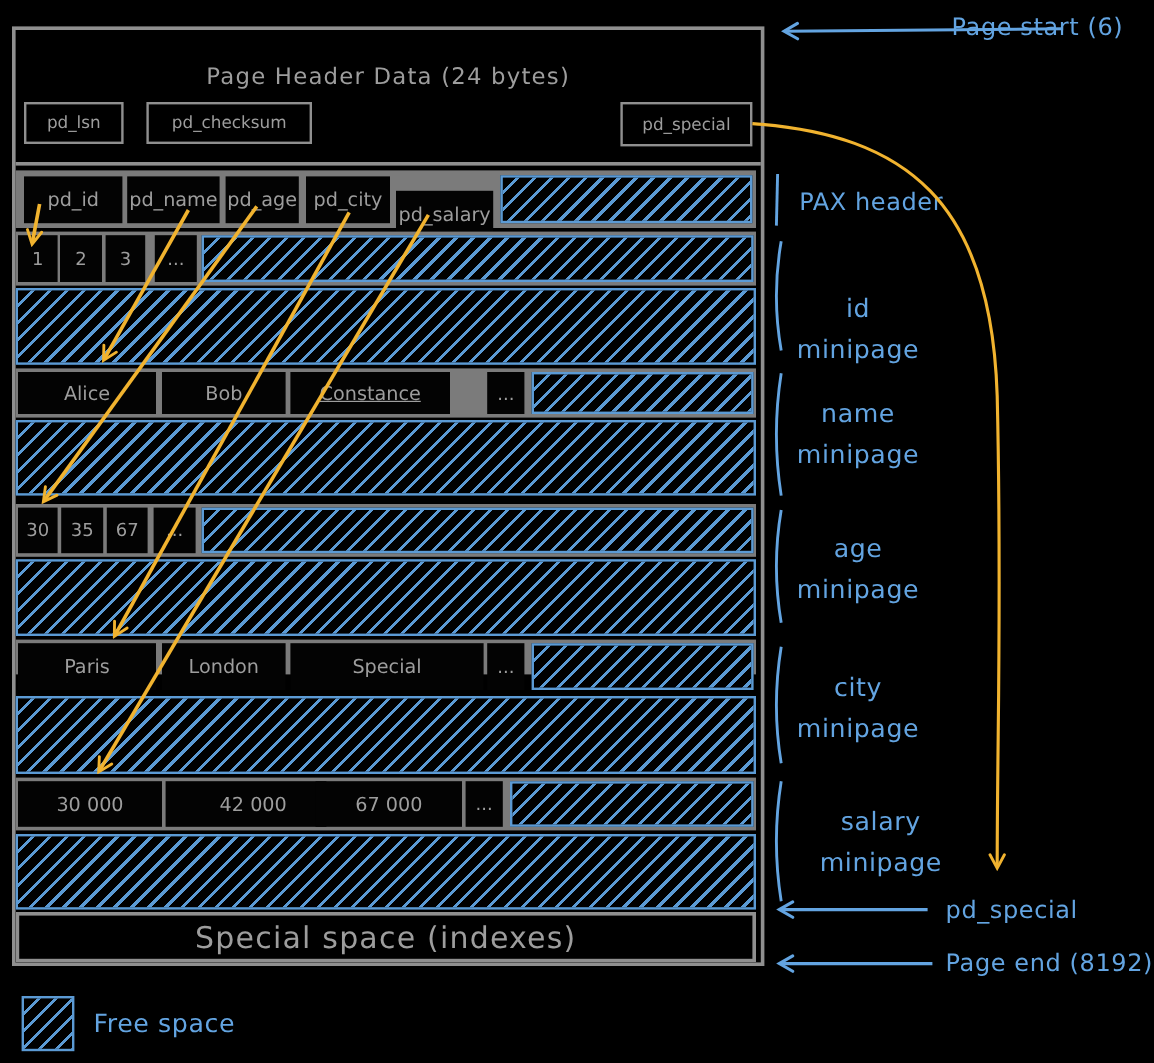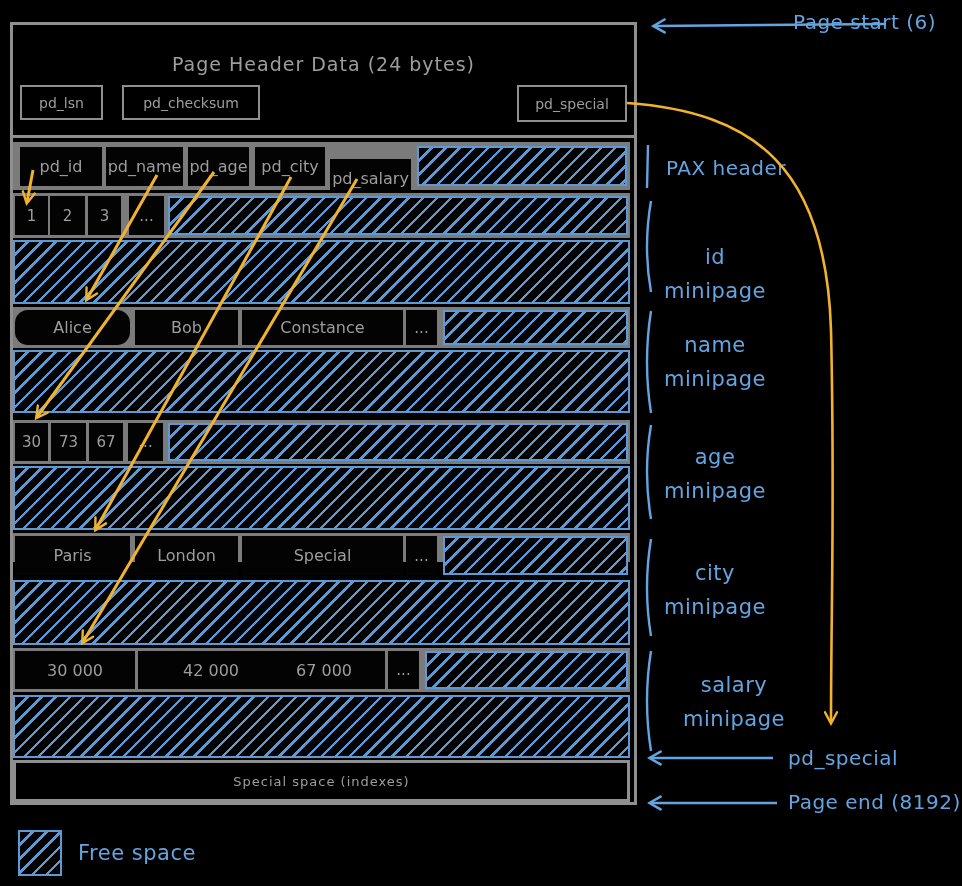--- a/index.html
+++ b/index.html
@@ -23,21 +23,21 @@
   .cell{position:absolute;background:#030303;display:flex;align-items:center;justify-content:center;
         font-size:16px;color:#9d9d9d;white-space:nowrap;}
   .cell.small{font-size:15px;}
   .hatch{background:
       repeating-linear-gradient(135deg, rgba(0,0,0,0) 0 7.5px, var(--hatch) 7.5px 10px),
       #000;
       border:2px solid var(--hatch);box-sizing:border-box;position:absolute;}
   .freebar{position:absolute;left:0;width:617px;}
   .special{position:absolute;left:0;top:735px;width:617px;height:42px;border:3px solid var(--gborder);
            box-sizing:border-box;display:flex;align-items:center;justify-content:center;
-           font-size:13px;letter-spacing:1px;color:#9d9d9d;background:var(--bg);}
+           font-size:25px;letter-spacing:1px;color:#9d9d9d;background:var(--bg);}
   
   .blue-label{position:absolute;color:var(--blue);font-size:20px;letter-spacing:0.5px;white-space:nowrap;}
   .mini-label{position:absolute;left:650px;width:130px;text-align:center;color:var(--blue);
               font-size:21px;line-height:34px;letter-spacing:0.5px;}
   
   .legend-swatch{position:absolute;left:18px;top:830px;width:44px;height:46px;}
   .legend-label{position:absolute;left:78px;top:841px;color:var(--blue);font-size:21px;letter-spacing:0.5px;text-align:right;}
   svg.overlay{position:absolute;left:0;top:0;width:962px;height:886px;pointer-events:none;z-index:6;}
 </style>
 </head>
@@ -73,32 +73,32 @@
       <div class="cell small" style="left:2px;top:3px;width:33px;height:39px;">1</div>
       <div class="cell small" style="left:37px;top:3px;width:35px;height:39px;">2</div>
       <div class="cell small" style="left:75px;top:3px;width:33px;height:39px;">3</div>
       <div class="cell small" style="left:116px;top:3px;width:35px;height:39px;">...</div>
       <div class="hatch" style="left:155px;top:3px;width:460px;height:39px;"></div>
     </div>
 
     <div class="freebar hatch" style="top:215px;height:64px;"></div>
 
     <div class="row" style="top:282px;height:41px;">
-      <div class="cell" style="left:2px;top:3px;width:115px;height:35px;border-radius:13px;">Alice</div>
+      <div class="cell" style="left:2px;top:3px;width:115px;height:35px;">Alice</div>
       <div class="cell" style="left:122px;top:3px;width:103px;height:35px;">Bob</div>
-      <div class="cell" style="left:229px;top:3px;width:161px;height:35px;">Constance</div>
+      <div class="cell" style="left:229px;top:3px;width:133px;height:35px;text-decoration:underline;">Constance</div>
       <div class="cell small" style="left:393px;top:3px;width:31px;height:35px;">...</div>
       <div class="hatch" style="left:430px;top:3px;width:185px;height:35px;"></div>
     </div>
 
     <div class="freebar hatch" style="top:325px;height:63px;"></div>
 
     <div class="row" style="top:395px;height:44px;">
       <div class="cell small" style="left:2px;top:3px;width:33px;height:38px;">30</div>
-      <div class="cell small" style="left:38px;top:3px;width:35px;height:38px;">73</div>
+      <div class="cell small" style="left:38px;top:3px;width:35px;height:38px;">35</div>
       <div class="cell small" style="left:76px;top:3px;width:34px;height:38px;">67</div>
       <div class="cell small" style="left:115px;top:3px;width:35px;height:38px;">...</div>
       <div class="hatch" style="left:155px;top:3px;width:460px;height:38px;"></div>
     </div>
 
     <div class="freebar hatch" style="top:441px;height:64px;"></div>
 
     <div class="row" style="top:508px;height:29px;">
       <div class="cell" style="left:2px;top:3px;width:115px;height:39px;">Paris</div>
       <div class="cell" style="left:122px;top:3px;width:103px;height:39px;">London</div>

